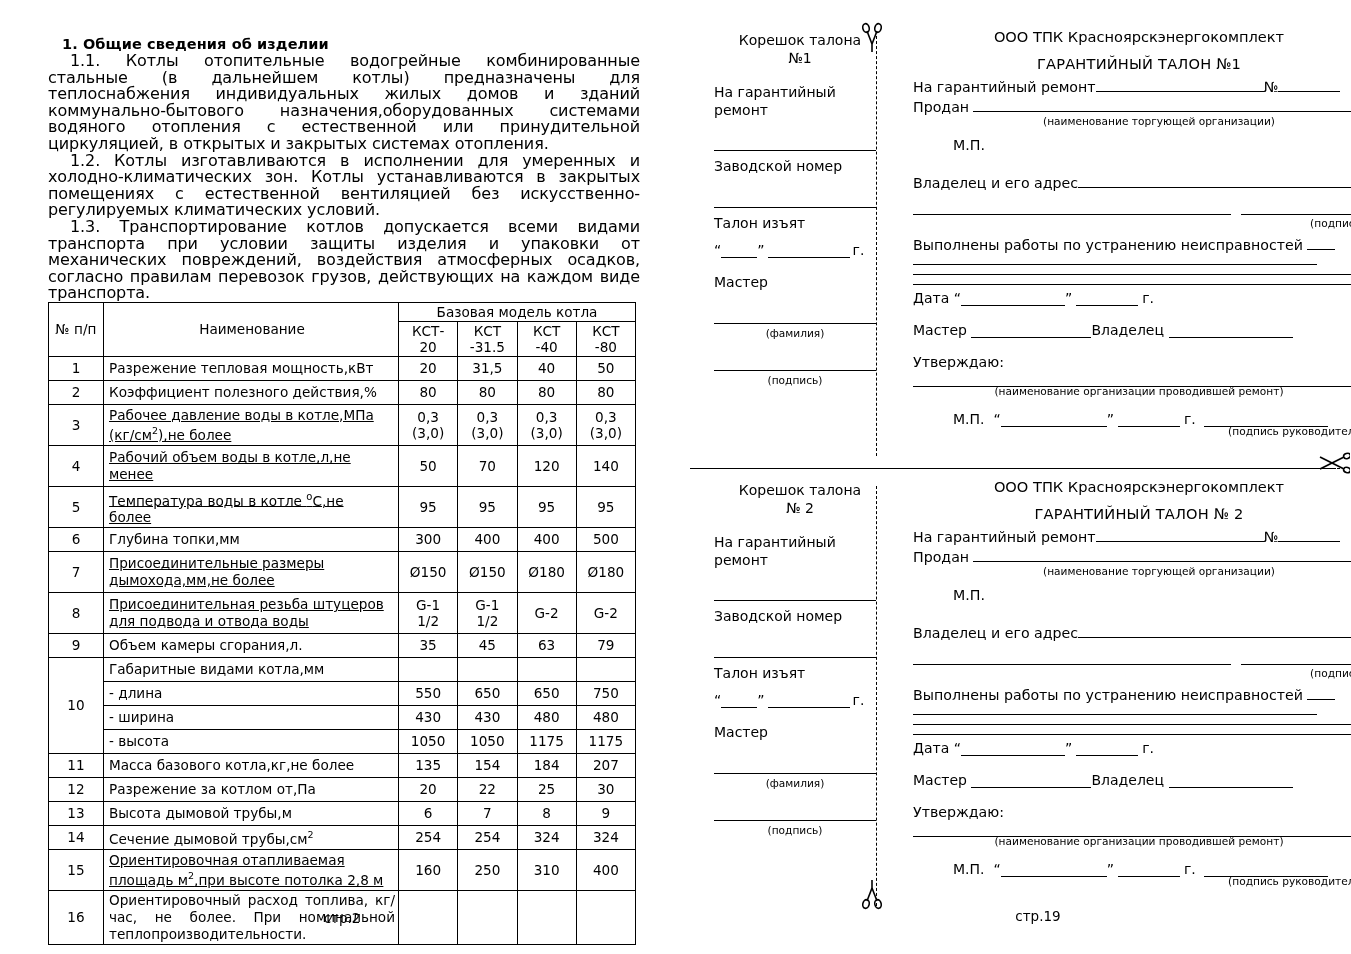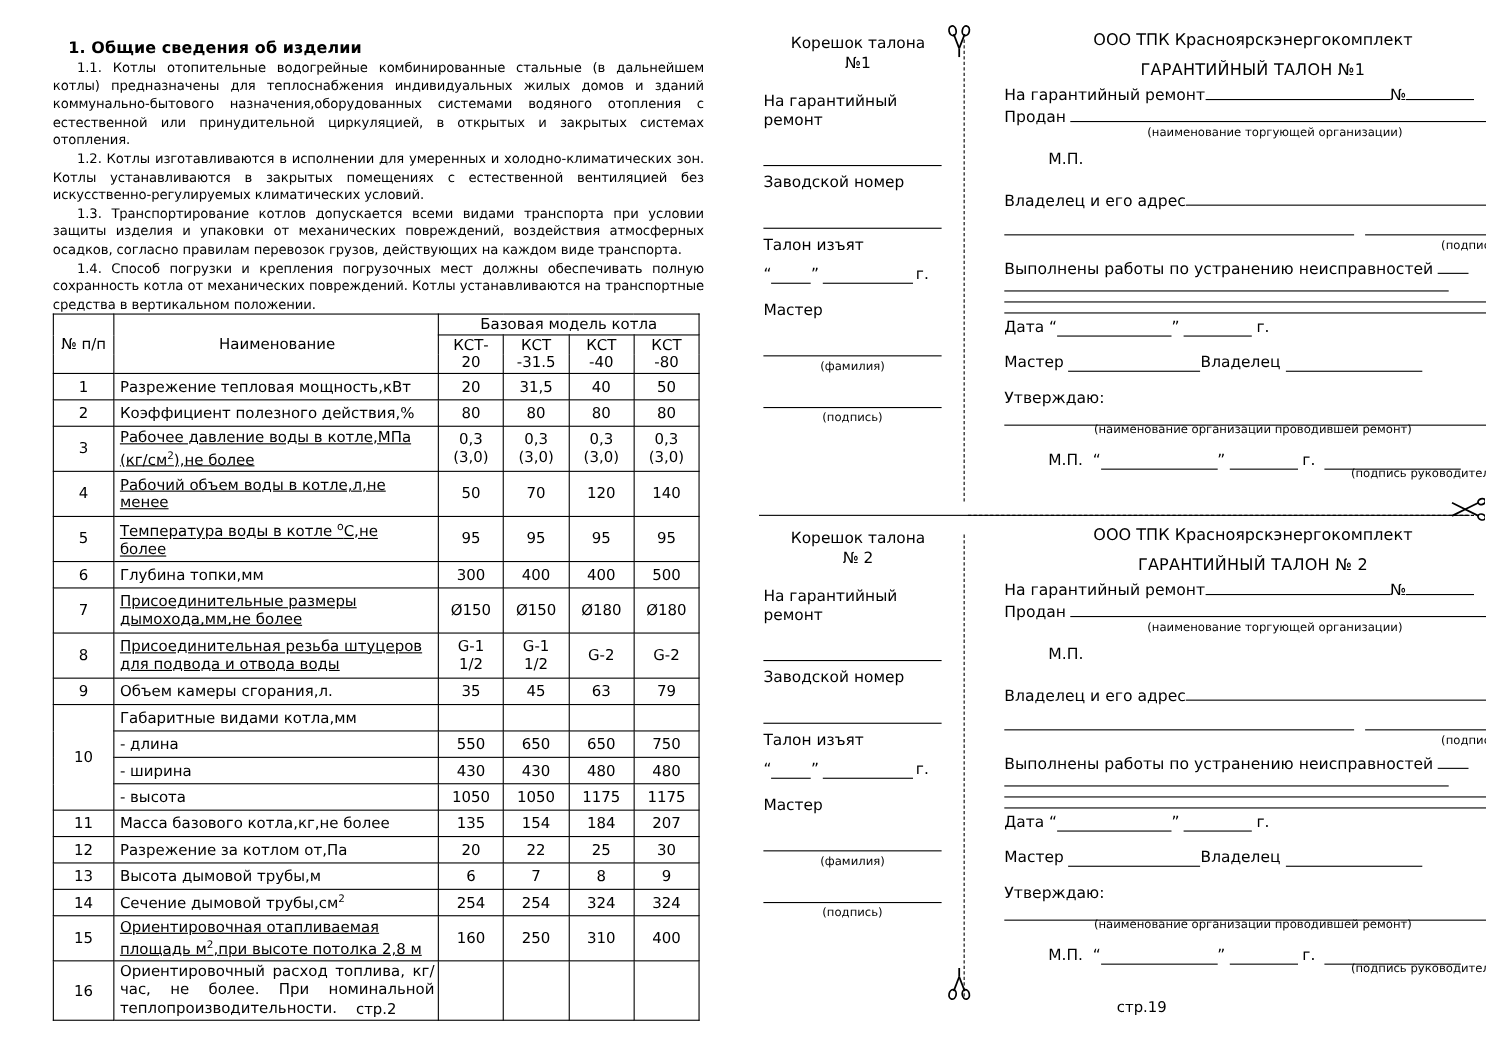--- a/index.html
+++ b/index.html
@@ -29,21 +29,21 @@
     width: 592px;
   }
   h2.sec-title {
     font-size: 14.5px;
     font-weight: bold;
     margin: 0 0 1px 0;
     padding-left: 14px;
     letter-spacing: 0.1px;
   }
   p.para {
-    font-size: 12px;
+    font-size: 16px;
     line-height: 16.6px;
     margin: 0;
     text-align: justify;
     text-indent: 22px;
     letter-spacing: -0.1px;
   }
   .tech-head {
     display: flex;
     justify-content: space-between;
     align-items: flex-end;
@@ -146,21 +146,21 @@
     line-height: 1;
     color: #000;
   }
   .sc-top   { left: 170px; top: 22px; }
   .sc-mid   { left: 628px; top: 451px; }
   .sc-bot   { left: 170px; top: 880px; }
 
   
   .stub {
     position: absolute;
-    left: 4px;
+    left: 24px;
     top: 10px;
     width: 172px;
     font-size: 14px;
   }
   .stub .ctr { text-align: center; line-height: 17.5px; margin-bottom: 17px; }
   .stub .lbl { line-height: 17.5px; margin-top: 0; }
   .rule {
     border-bottom: 1.5px solid #000;
     height: 0;
     margin: 9px 0 7px 0;
@@ -212,21 +212,20 @@
 </head>
 <body>
 
 <div class="page">
 
   <div class="left-col">
     <h2 class="sec-title">1. Общие сведения об изделии</h2>
     <p class="para">1.1. Котлы отопительные водогрейные комбинированные стальные (в дальнейшем котлы) предназначены для теплоснабжения индивидуальных жилых домов и  зданий коммунально-бытового назначения,оборудованных системами водяного отопления с  естественной или  принудительной циркуляцией, в открытых и  закрытых системах отопления.</p>
     <p class="para">1.2. Котлы изготавливаются в исполнении  для умеренных и  холодно-климатических зон. Котлы устанавливаются в закрытых помещениях с  естественной вентиляцией без искусственно-регулируемых климатических условий.</p>
     <p class="para">1.3. Транспортирование котлов допускается всеми  видами  транспорта при  условии  защиты изделия и  упаковки  от механических повреждений, воздействия атмосферных осадков, согласно  правилам  перевозок грузов, действующих на каждом виде транспорта.</p>
-    <p class="para">1.4. Способ погрузки  и  крепления погрузочных мест должны обеспечивать полную сохранность котла от механических повреждений. Котлы устанавливаются на транспортные средства в вертикальном положении.</p>
 
 
     <table class="spec">
       <tbody id="spec-body">
           <tr>
             <td class="c-no" rowspan="3">№ п/п</td>
             <td class="c-name" rowspan="3" style="text-align:center">Наименование</td>
             <td class="hdr-group" colspan="4">Базовая модель котла</td>
           </tr>
           <tr>

